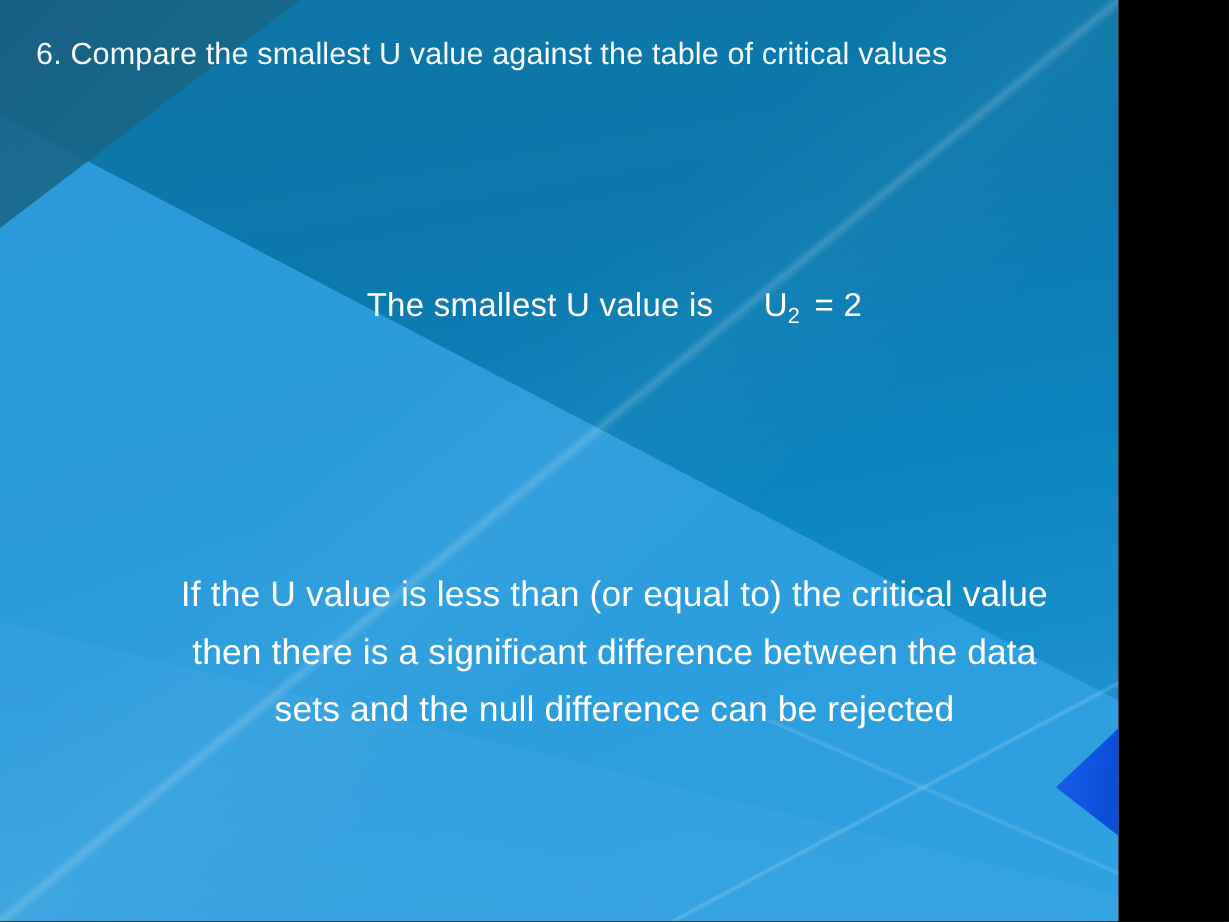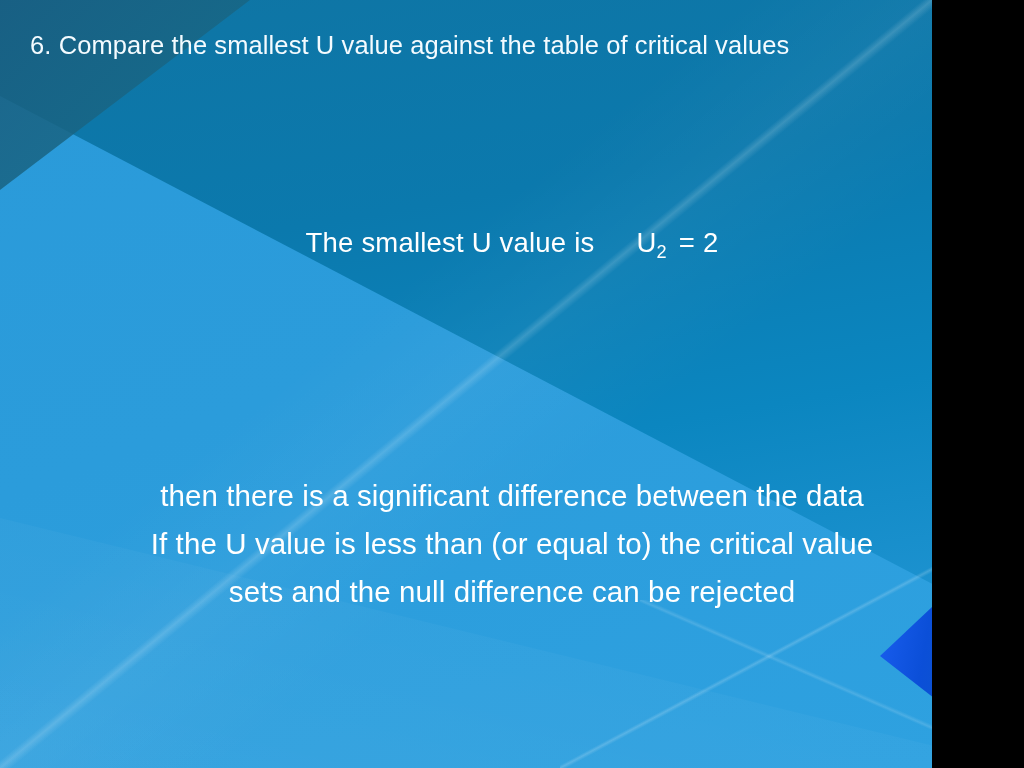--- a/index.html
+++ b/index.html
@@ -128,21 +128,21 @@
     font-size: 25.5px;
     line-height: 1.25;
     font-weight: 400;
     color: #f4fbff;
     letter-spacing: 0.1px;
   }
 
   .u-line {
     position: absolute;
     left: 0;
-    top: 225px;
+    top: 236px;
     width: 1024px;
     text-align: center;
     font-size: 27.5px;
     line-height: 1.3;
     color: #ffffff;
     letter-spacing: 0.2px;
   }
   .u-line .gap {
     display: inline-block;
     width: 42px;
@@ -190,19 +190,19 @@
 
   <div class="content">
 
     <div class="slide-title">6. Compare the smallest U value against the table of critical values</div>
 
     <div class="u-line">
       <span>The smallest U value is</span><span class="gap"></span><span>U</span><sub>2</sub><span class="eq">= 2</span>
     </div>
 
     <div class="conclusion">
+      <span class="ln">If the U value is less than (or equal to) the critical value</span>
       <span class="ln">then there is a significant difference between the data</span>
-      <span class="ln">If the U value is less than (or equal to) the critical value</span>
       <span class="ln">sets and the null difference can be rejected</span>
     </div>
 
   </div>
 </div>
 
 </body></html>

